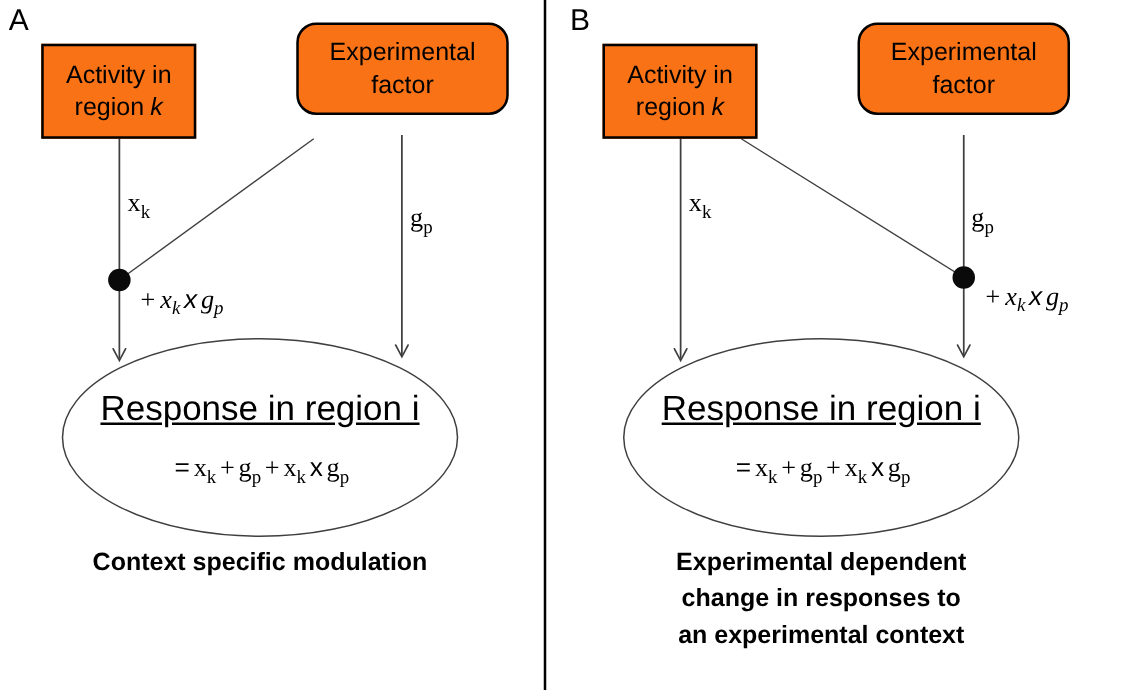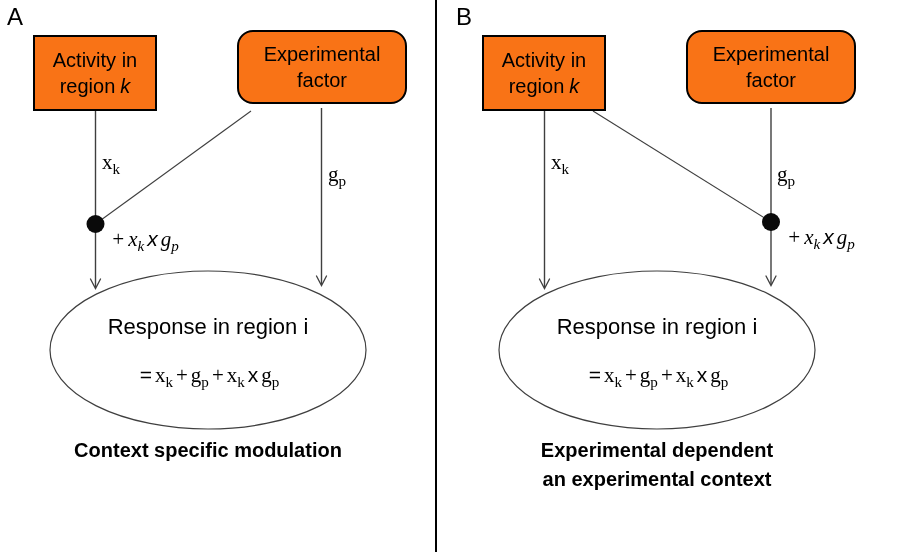--- a/index.html
+++ b/index.html
@@ -14,34 +14,34 @@
   .diag{stroke:var(--line,#3f3f3f);stroke-width:1.1;fill:none;}
   .arrowhead{stroke:var(--line,#3f3f3f);stroke-width:1.3;fill:none;stroke-linecap:round;}
   .node-ellipse{stroke:var(--line,#3f3f3f);stroke-width:1.2;fill:none;}
   .dot{fill:var(--dot-fill,#0a0a0a);}
   .panel-label{position:absolute;left:7px;top:3px;font-size:24px;line-height:28px;}
   .box{
     position:absolute;display:flex;flex-direction:column;align-items:center;justify-content:center;
     font-size:20px;line-height:26px;text-align:center;background:#f97316;box-sizing:border-box;
   }
   .rect-box{left:33px;top:35px;width:124px;height:76px;border:2px solid var(--box-border,#000);}
-  .round-box{left:237px;top:30px;width:170px;height:74px;border:2px solid var(--box-border,#000);border-radius:16px;text-align:right;}
+  .round-box{left:237px;top:18px;width:170px;height:74px;border:2px solid var(--box-border,#000);border-radius:16px;text-align:right;}
   .var-gap{margin-left:0.25em;}
   .math{font-family:"Liberation Serif",serif;margin-top:17px;}
   .math sub{font-size:0.72em;line-height:0;}
   .sans-glyph{font-family:"Liberation Sans",sans-serif;}
   .edge-label{position:absolute;font-size:21px;}
   .xk-label{left:102px;top:133px;}
   .gp-label{left:328px;top:145px;}
   .interaction-label{position:absolute;font-size:21px;white-space:nowrap;font-style:italic;}
   .interaction-a{left:108px;top:210px;}
   .interaction-b{left:335px;top:208px;}
   .op{margin:0 3px;}
   .ellipse-text{position:absolute;left:50px;top:312px;width:316px;text-align:center;}
-  .ellipse-line1{font-size:22px;line-height:30px;}
+  .ellipse-line1{font-size:28px;line-height:30px;text-decoration:underline;}
   .ellipse-formula{font-size:21px;line-height:31px;}
   .caption{position:absolute;left:40px;top:436px;width:336px;text-align:center;font-size:20px;line-height:29px;font-weight:bold;}
   .divider{position:absolute;left:435px;top:0;width:2px;height:552px;background:var(--divider,#000);}
 </style>
 </head>
 <body>
 
 <div class="stage">
 
   <div class="panel" style="left:0">
@@ -112,17 +112,18 @@
 
     <div class="interaction-label interaction-b math"><span class="op">+</span><span>x</span><sub>k</sub><span class="op sans-glyph">x</span><span>g</span><sub>p</sub></div>
 
     <div class="ellipse-text">
       <div class="ellipse-line1">Response in region i</div>
       <div class="ellipse-formula math"><span class="op sans-glyph">=</span><span>x</span><sub>k</sub><span class="op">+</span><span>g</span><sub>p</sub><span class="op">+</span><span>x</span><sub>k</sub><span class="op sans-glyph">x</span><span>g</span><sub>p</sub></div>
     </div>
 
     <div class="caption">
       <div>Experimental dependent</div>
+      <div>change in responses to</div>
       <div>an experimental context</div>
     </div>
   </div>
 
 </div>
 
 </body></html>

